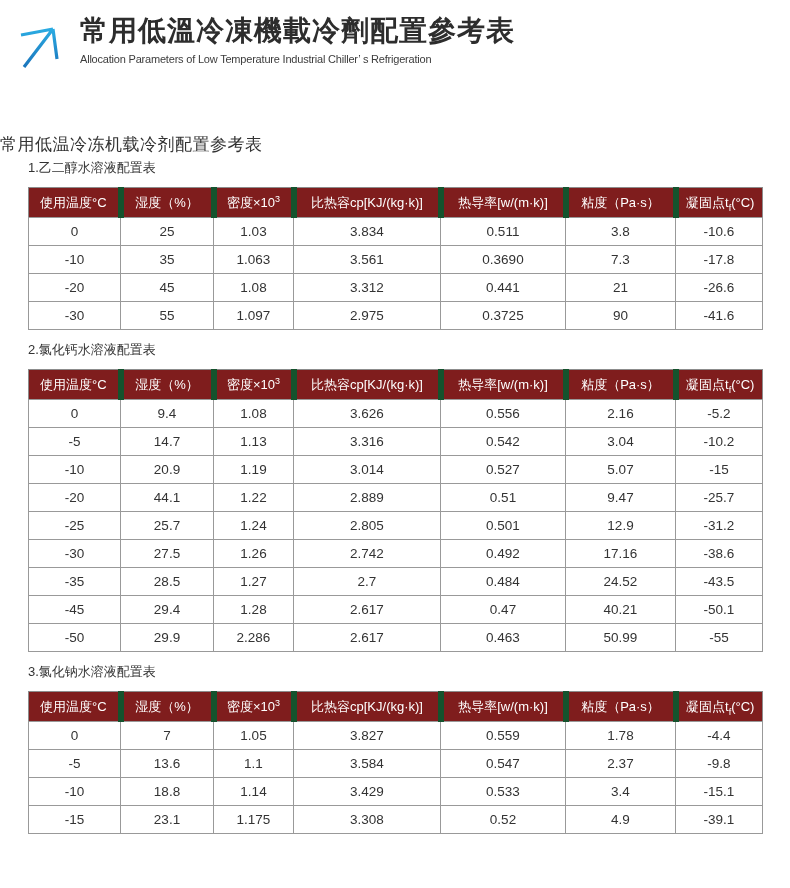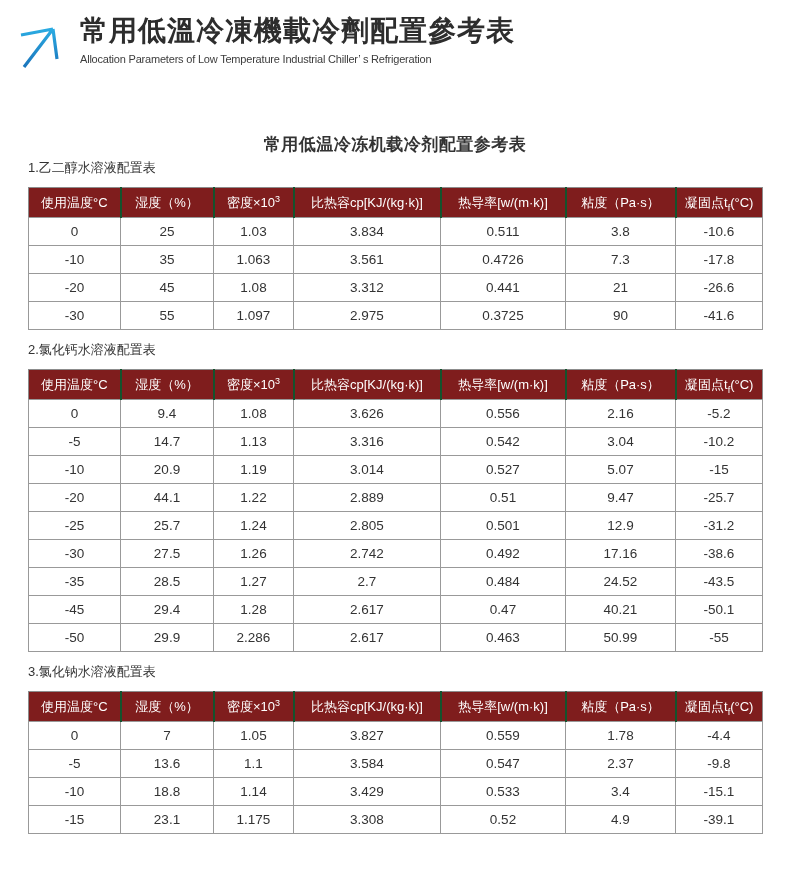--- a/index.html
+++ b/index.html
@@ -9,34 +9,34 @@
     background:#ffffff; overflow:hidden;
     font-family:"Liberation Sans", sans-serif; color:#333;
   }
   
   .brand { position:absolute; left:18px; top:12px; display:flex; align-items:center; }
   .brand-logo { margin-top:8px; flex:0 0 auto; }
   .brand-text { margin-left:16px; }
   .brand-title { font-size:28px; line-height:32px; font-weight:600; color:#2d2d2d; letter-spacing:1px; }
   .brand-sub { font-size:11px; line-height:20px; margin-top:2px; color:#3c3c3c; letter-spacing:-0.2px; }
   
-  .doc-title { position:absolute; left:0; top:133px; width:100%; text-align:center;
-               font-size:17px; font-weight:700; color:#333; letter-spacing:0.5px; }
+  .doc-title { position:absolute; left:0; top:133px; width:100%; 
+               font-size:17px; font-weight:400; color:#333; letter-spacing:0.5px; }
   
   .sec { position:absolute; left:28px; width:734px; }
   .sec-1 { top:160px; } .sec-2 { top:342px; } .sec-3 { top:664px; }
   .sec-label { font-size:13px; line-height:16px; color:#333; }
   table.data { border-collapse:collapse; table-layout:fixed; width:734px; margin-top:11px;
                border:1px solid #8c8c8c; }
   table.data th {
     height:30px; background:#7f1d1d; color:#ffffff; font-weight:400; font-size:13px;
     text-align:center; vertical-align:middle; border:none;
     border-top:1px solid #8c8c8c; border-bottom:1px solid #999999;
   }
-  table.data th + th { border-left:2px solid #14532d; }
+  table.data th + th { border-left:6px solid #14532d; }
   table.data td {
     height:28px; font-size:13.5px; color:#333; text-align:center; vertical-align:middle;
     border:1px solid #999999; background:#ffffff;
   }
   sup { font-size:9px; vertical-align:super; line-height:0; }
   sub { font-size:9px; vertical-align:sub; line-height:0; }
 </style>
 </head>
 <body>
 
@@ -91,21 +91,21 @@
             <td>3.834</td>
             <td>0.511</td>
             <td>3.8</td>
             <td>-10.6</td>
           </tr>
           <tr>
             <td>-10</td>
             <td>35</td>
             <td>1.063</td>
             <td>3.561</td>
-            <td>0.4726</td>
+            <td>0.3690</td>
             <td>7.3</td>
             <td>-17.8</td>
           </tr>
           <tr>
             <td>-20</td>
             <td>45</td>
             <td>1.08</td>
             <td>3.312</td>
             <td>0.441</td>
             <td>21</td>

